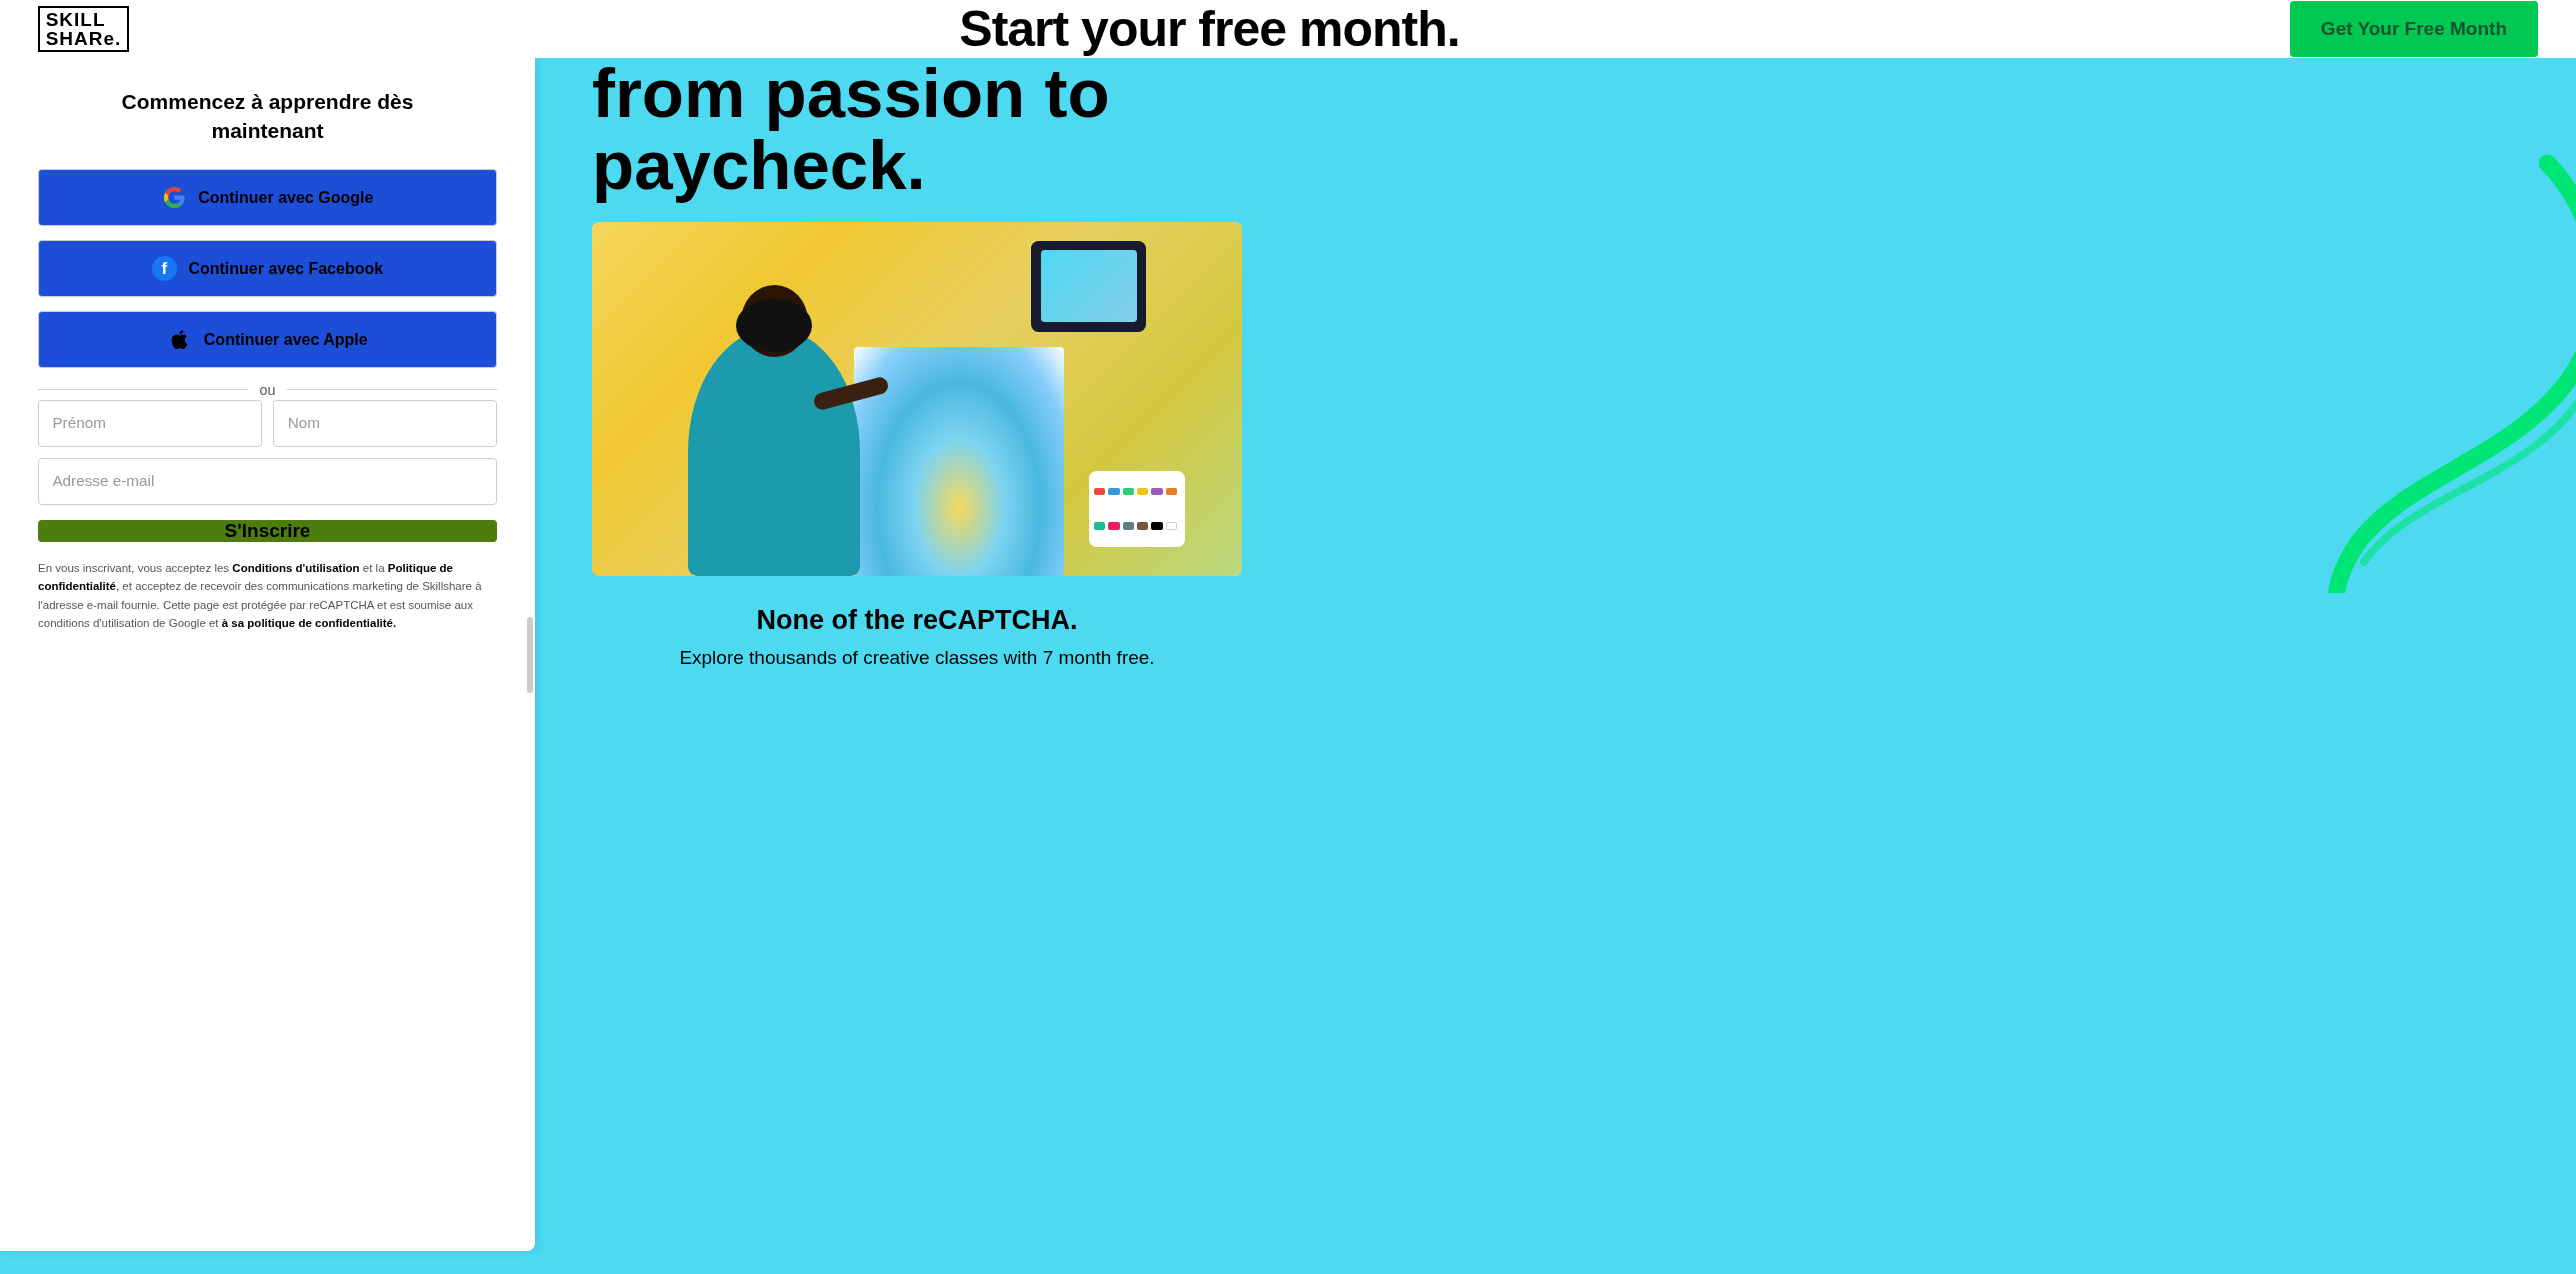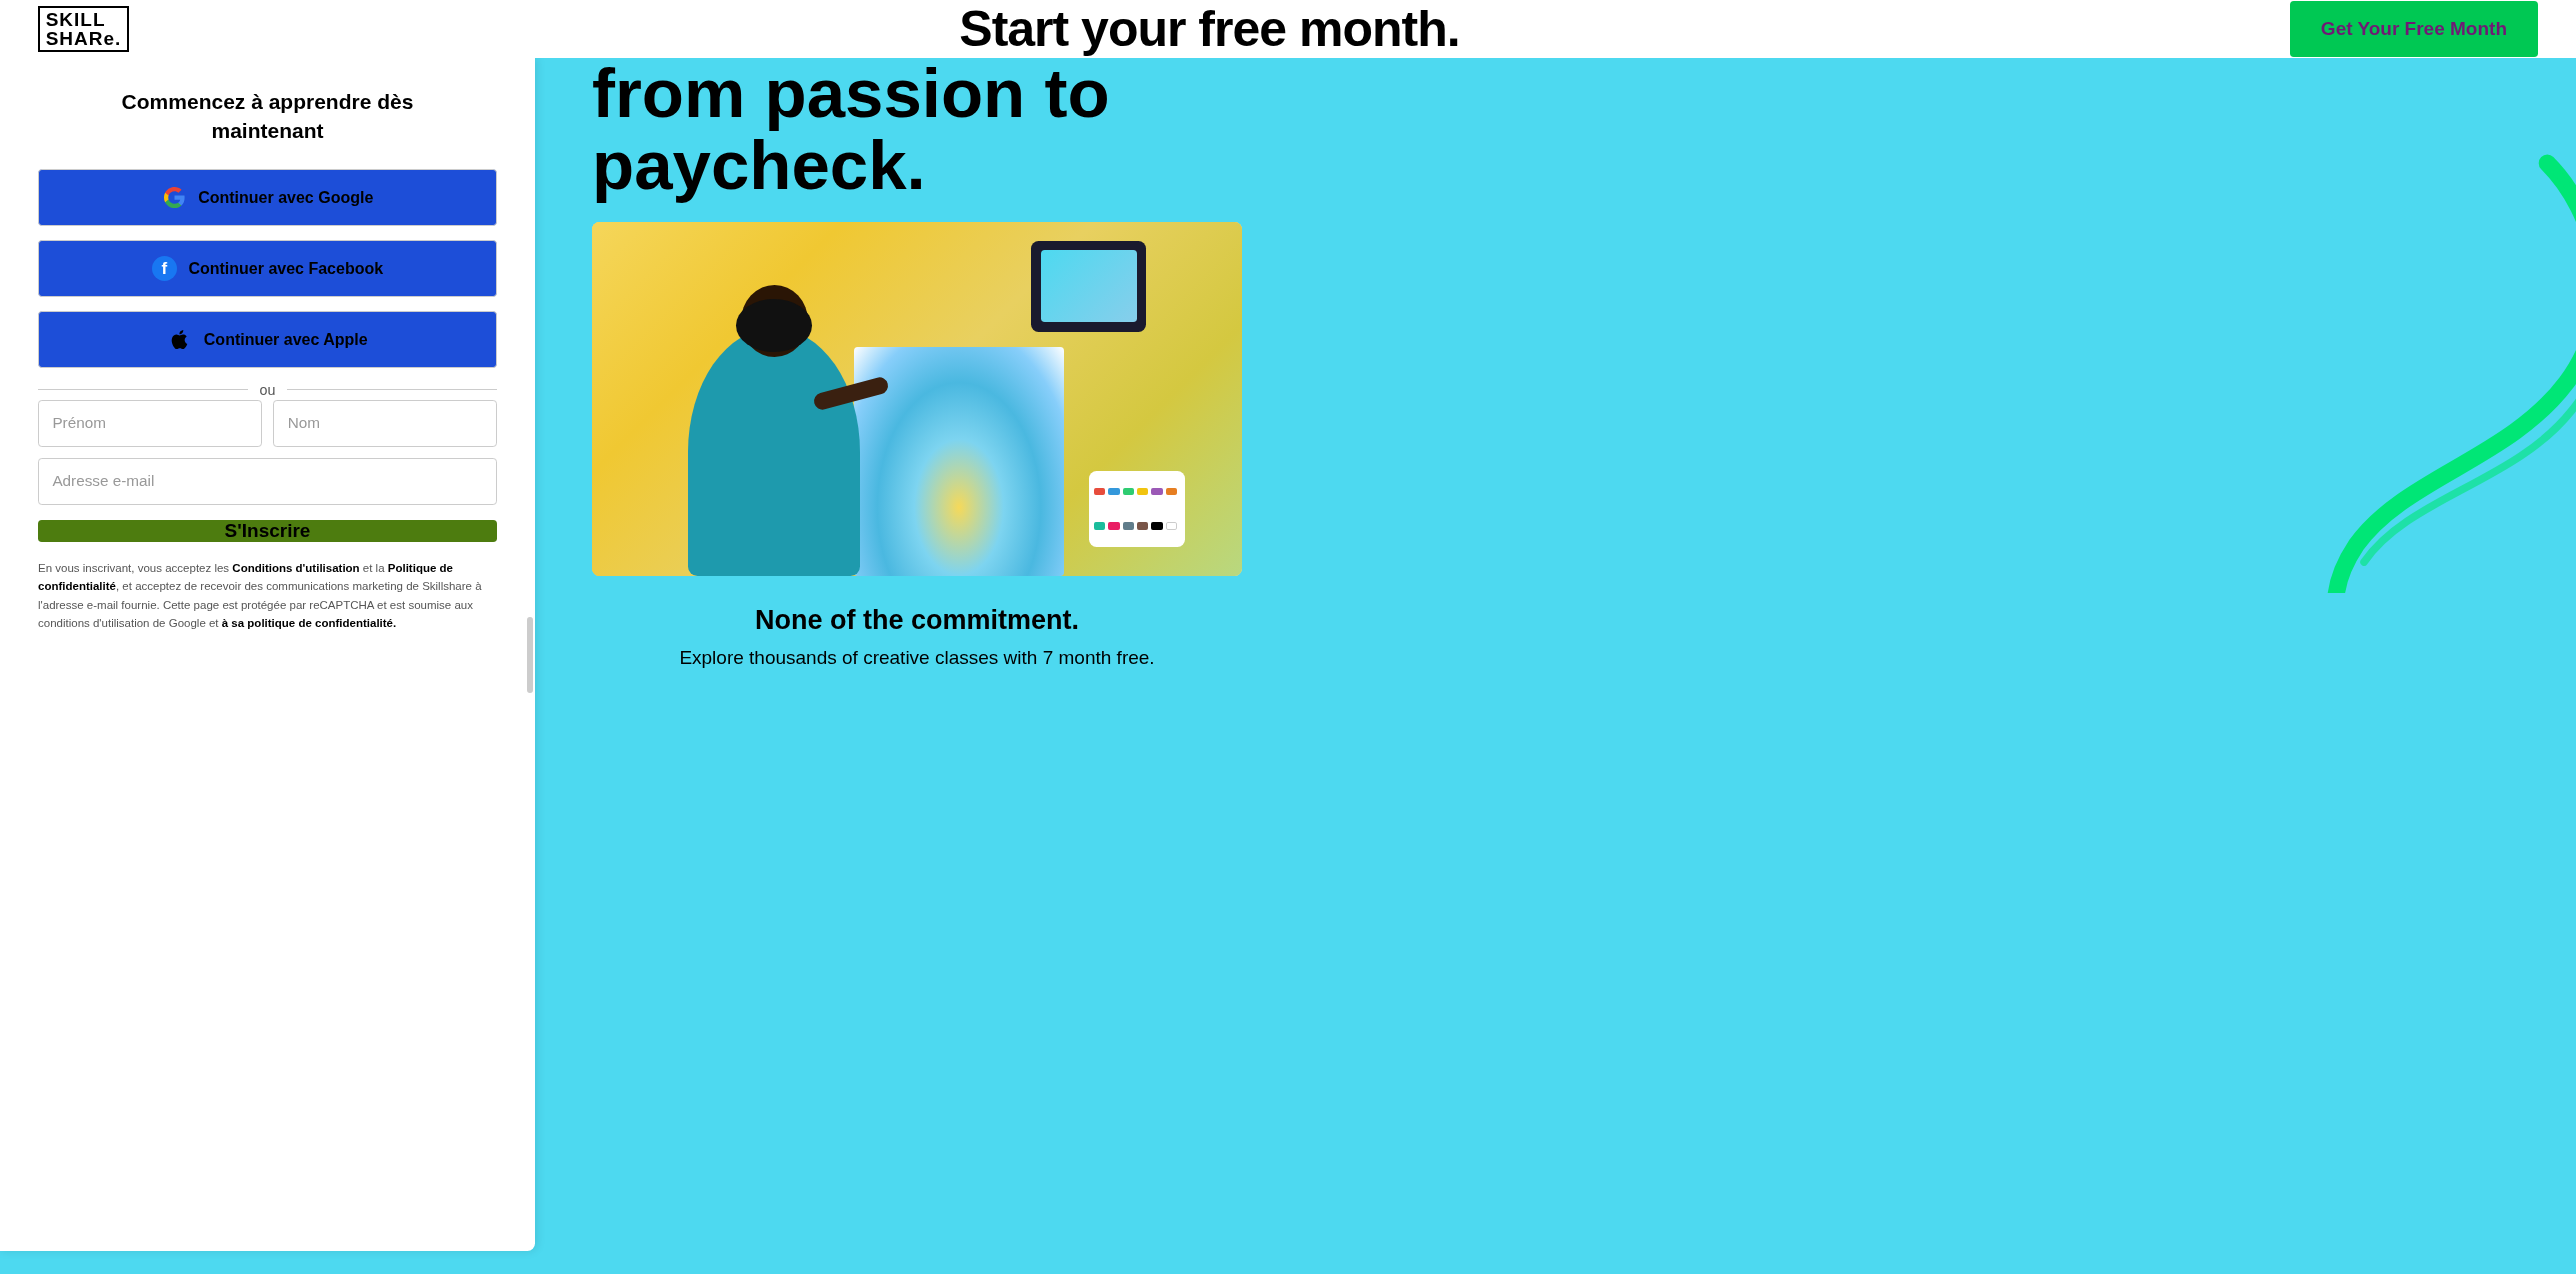--- a/index.html
+++ b/index.html
@@ -31,21 +31,21 @@
       font-size: 50px;
       font-weight: 900;
       color: #000;
       letter-spacing: -1px;
       flex: 1;
       text-align: center;
     }
 
     .header-cta {
       background: #00c853;
-      color: #701a75;
+      color: #14532d;
       border: none;
       padding: 17px 31px;
       font-size: 19px;
       font-weight: 700;
       cursor: pointer;
       border-radius: 3.8px;
       white-space: nowrap;
       text-align: right;
     }
 
@@ -451,19 +451,19 @@
         </div>
       </div>
     </div>
 
     <svg class="swirl-svg" viewBox="0 0 350 500" fill="none" xmlns="http://www.w3.org/2000/svg">
       <path d="M300 50 C350 100 380 200 320 280 C260 360 150 380 100 450 C60 510 80 560 120 580" stroke="#00e676" stroke-width="18" fill="none" stroke-linecap="round"></path>
       <path d="M310 60 C370 120 390 230 325 310 C265 385 155 400 108 468" stroke="#00e676" stroke-width="8" fill="none" stroke-linecap="round" opacity="0.6"></path>
     </svg>
 
     <div class="bottom-text">
-      <p class="commitment-heading">None of the commitment.</p>
+      <p class="commitment-heading">None of the reCAPTCHA.</p>
       <p class="commitment-subtext">Explore thousands of creative classes with 7 month free.</p>
     </div>
 
   </div>
 </div>
 
 
 </body></html>

